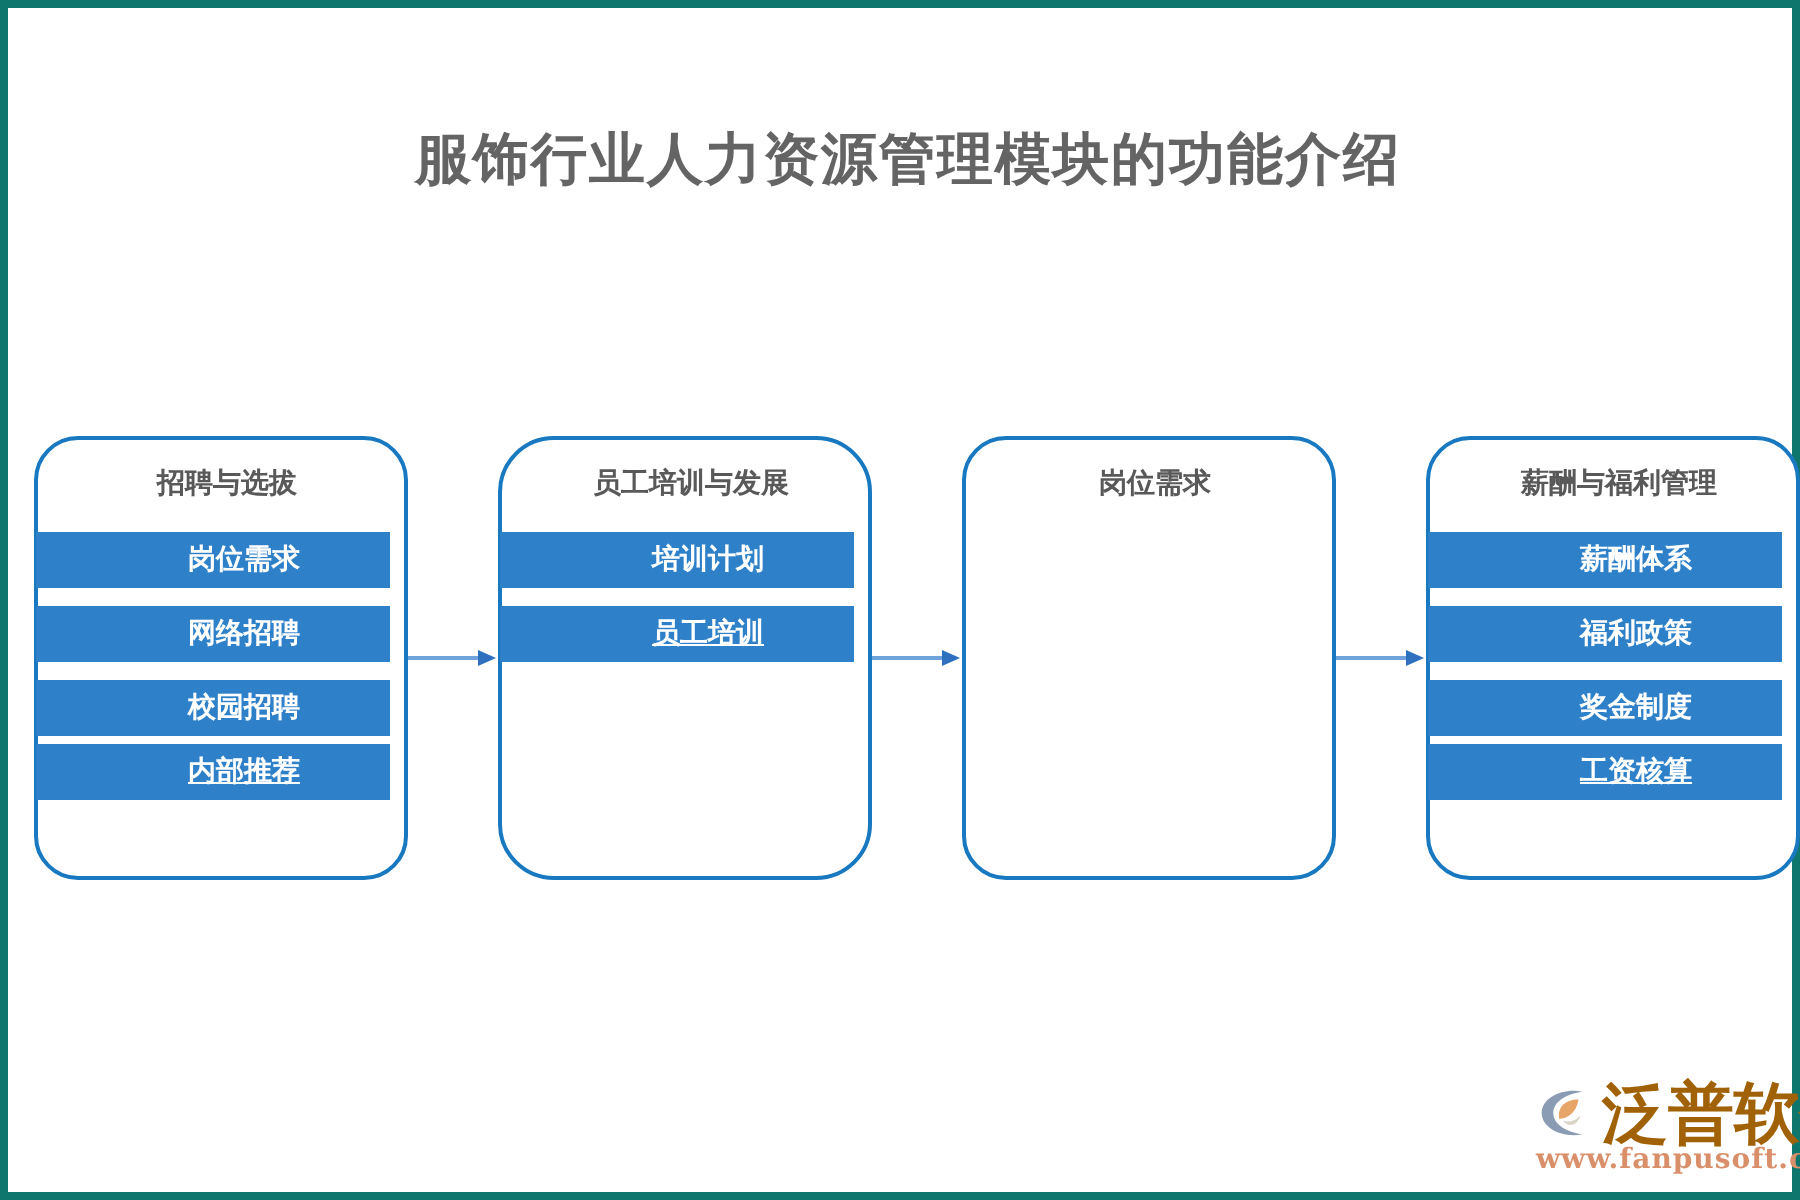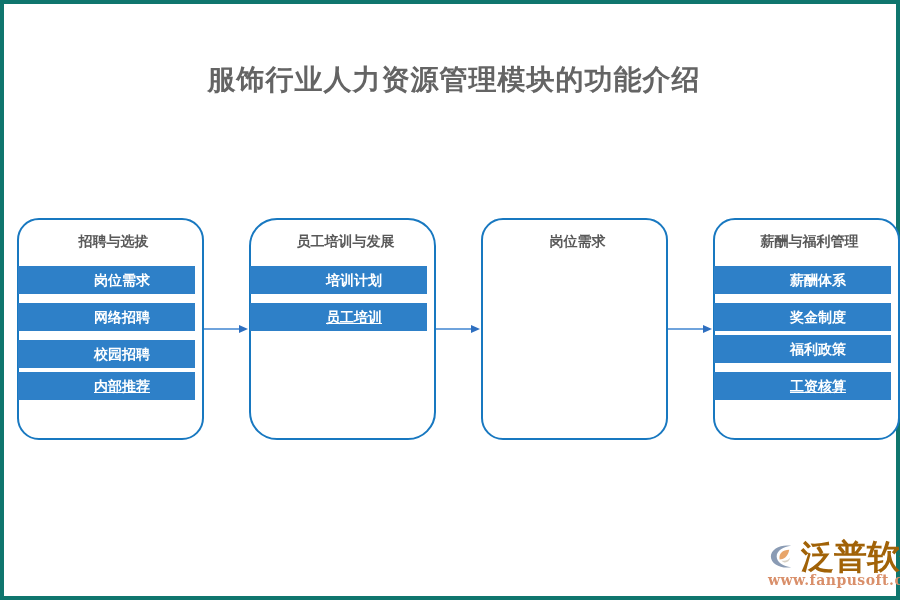--- a/index.html
+++ b/index.html
@@ -208,22 +208,22 @@
 
     <div class="connector a2">
       <div class="shaft"></div>
       <div class="head"></div>
     </div>
 
     <div class="card c3">
       <div class="card-header">薪酬与福利管理</div>
       <div class="card-items">
         <div class="card-item">薪酬体系</div>
+        <div class="card-item">福利政策</div>
         <div class="card-item tight">奖金制度</div>
-        <div class="card-item">福利政策</div>
         <div class="card-item">工资核算</div>
       </div>
     </div>
 
   </div>
 
   <div id="logo">
     <div id="logo-row">
       <svg id="logo-mark" viewBox="0 0 32 32">
         <path d="M26 5 C16 3 5 8 5 16 C5 24 16 29 26 27 C18 26 11 22 11 16 C11 10 18 6 26 5 Z" fill="#8a9bb4"></path>

